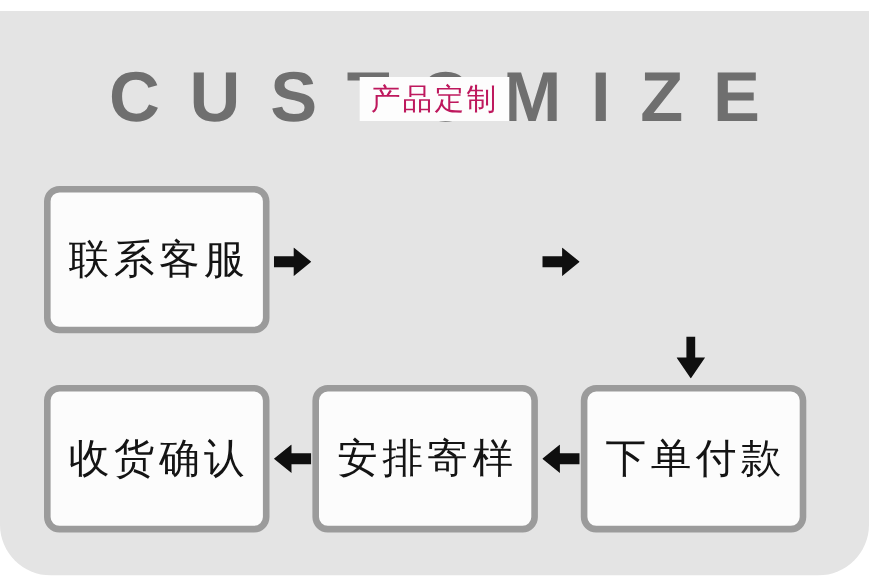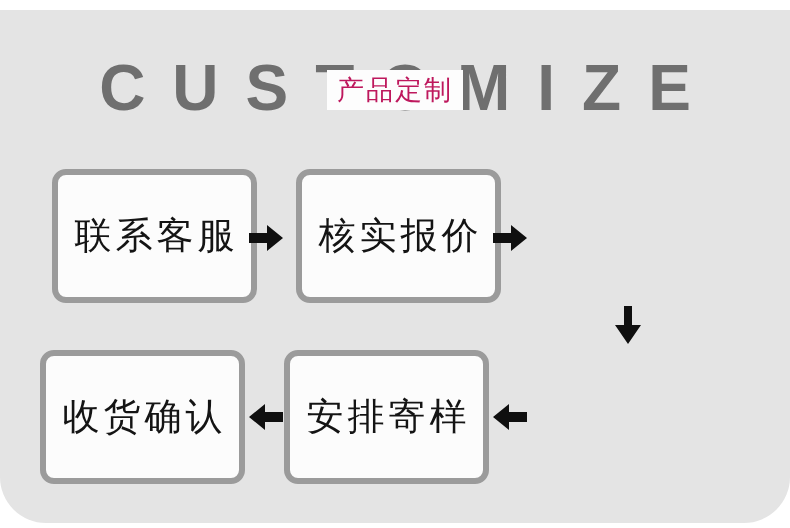--- a/index.html
+++ b/index.html
@@ -67,21 +67,21 @@
     display: flex;
     align-items: center;
     justify-content: center;
     font-family: "Liberation Serif", "DejaVu Serif", serif;
     font-size: 37px;
     color: #141414;
     letter-spacing: 4px;
     text-indent: 4px;
     white-space: nowrap;
   }
-  .row1 { top: 159px; margin-left: 12px; }
+  .row1 { top: 159px; }
   .row2 { top: 340px; font-family: Liberation Serif, serif; }
   .col1 { left: 40px; }
   .col2 { left: 284px; }
   .col3 { left: 528px; }
   .arrow {
     position: absolute;
     line-height: 0;
   }
   .arrow svg { display: block; }
   .arrow-h { top: 215px; }
@@ -103,21 +103,20 @@
     <div class="title-label">产品定制</div>
 
     <div class="step-box row1 col1">联系客服</div>
 
     <div class="arrow arrow-h a1">
       <svg width="34" height="26" viewBox="0 0 34 26">
         <path d="M0 8 H18 V0 L34 13 L18 26 V18 H0 Z" fill="#0f0f0f"></path>
       </svg>
     </div>
 
-    <div class="step-box row1 col2">核实报价</div>
 
     <div class="arrow arrow-h a2">
       <svg width="34" height="26" viewBox="0 0 34 26">
         <path d="M0 8 H18 V0 L34 13 L18 26 V18 H0 Z" fill="#0f0f0f"></path>
       </svg>
     </div>
 
 
     <div class="arrow a3">
       <svg width="26" height="38" viewBox="0 0 26 38">
@@ -134,15 +133,16 @@
     </div>
 
     <div class="step-box row2 col2">安排寄样</div>
 
     <div class="arrow arrow-h2 a4">
       <svg width="34" height="26" viewBox="0 0 34 26">
         <path d="M34 8 H16 V0 L0 13 L16 26 V18 H34 Z" fill="#0f0f0f"></path>
       </svg>
     </div>
 
+    <div class="step-box row2 col3">下单付款</div>
 
   </div>
 </div>
 
 </body></html>

